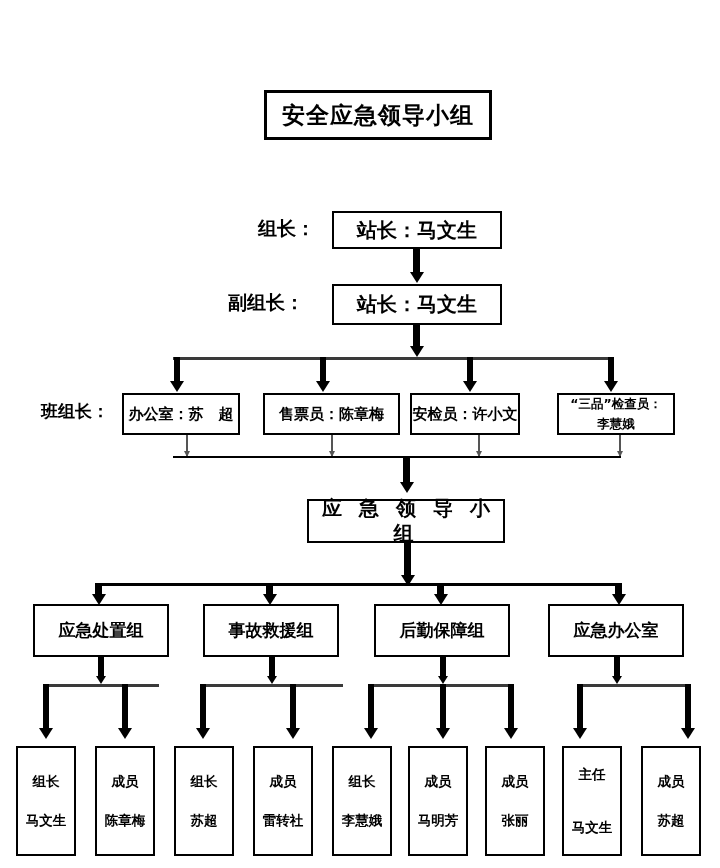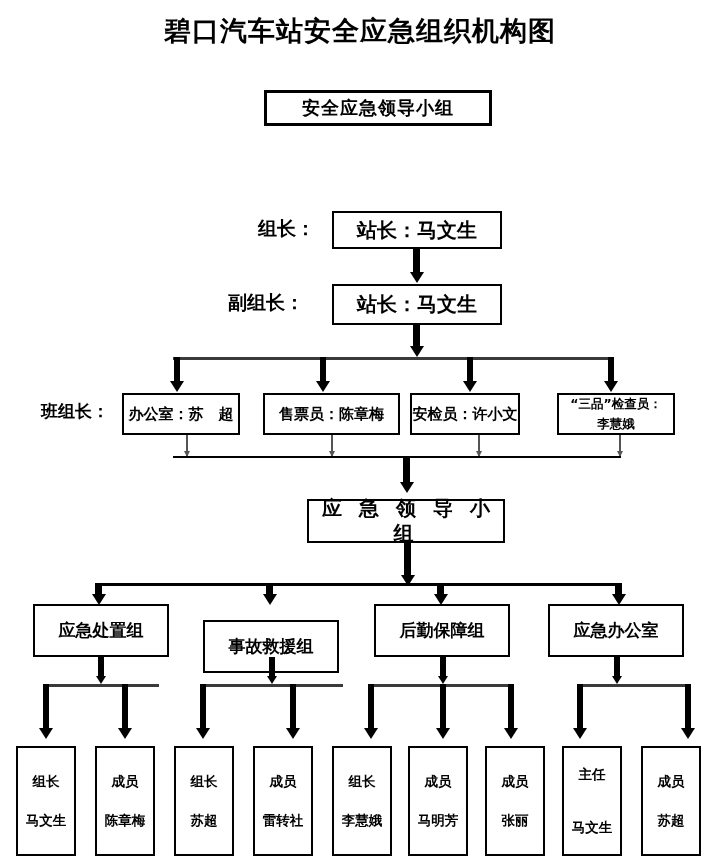--- a/index.html
+++ b/index.html
@@ -39,22 +39,22 @@
     background: #ffffff;
     display: flex;
     align-items: center;
     justify-content: center;
     text-align: center;
     font-weight: bold;
     line-height: 1.25;
   }
 
   .box-root {
-    left: 264px; top: 90px; width: 228px; height: 36px;
-    font-size: 18px;
+    left: 264px; top: 90px; width: 228px; height: 50px;
+    font-size: 23px;
     border-width: 3px;
     letter-spacing: 1px;
   }
   .box-leader {
     left: 332px; top: 211px; width: 170px; height: 38px;
     font-size: 20px;
   }
   .box-deputy {
     left: 332px; top: 284px; width: 170px; height: 41px;
     font-size: 20px;
@@ -118,21 +118,20 @@
     border-left-width: 3.5px;
     border-right-width: 3.5px;
     border-top-width: 6px;
   }
 </style>
 </head>
 <body>
 
 <div id="canvas">
 
-  <div class="abs title">碧口汽车站安全应急组织机构图</div>
 
   <div class="abs box box-root">
     <span>安全应急领导小组</span>
   </div>
 
   <div class="abs side-label lbl-leader">组长：</div>
   <div class="abs box box-leader">
     <span>站长：马文生</span>
   </div>
 
@@ -209,21 +208,21 @@
 
   <div class="abs vline" style="left:437px; top:583px; width:7px; height:15px;"></div>
   <div class="abs arrowhead" style="left:433.5px; top:594px;"></div>
 
   <div class="abs vline" style="left:615px; top:583px; width:7px; height:15px;"></div>
   <div class="abs arrowhead" style="left:611.5px; top:594px;"></div>
 
   <div class="abs box box-group" style="left:33px;">
     <span>应急处置组</span>
   </div>
-  <div class="abs box box-group" style="left:203px;margin-top:16px;">
+  <div class="abs box box-group" style="left:203px;">
     <span>事故救援组</span>
   </div>
   <div class="abs box box-group" style="left:374px;">
     <span>后勤保障组</span>
   </div>
   <div class="abs box box-group" style="left:548px;">
     <span>应急办公室</span>
   </div>
 
   <div class="abs vline" style="left:98px; top:657px; width:6px; height:22px;"></div>

